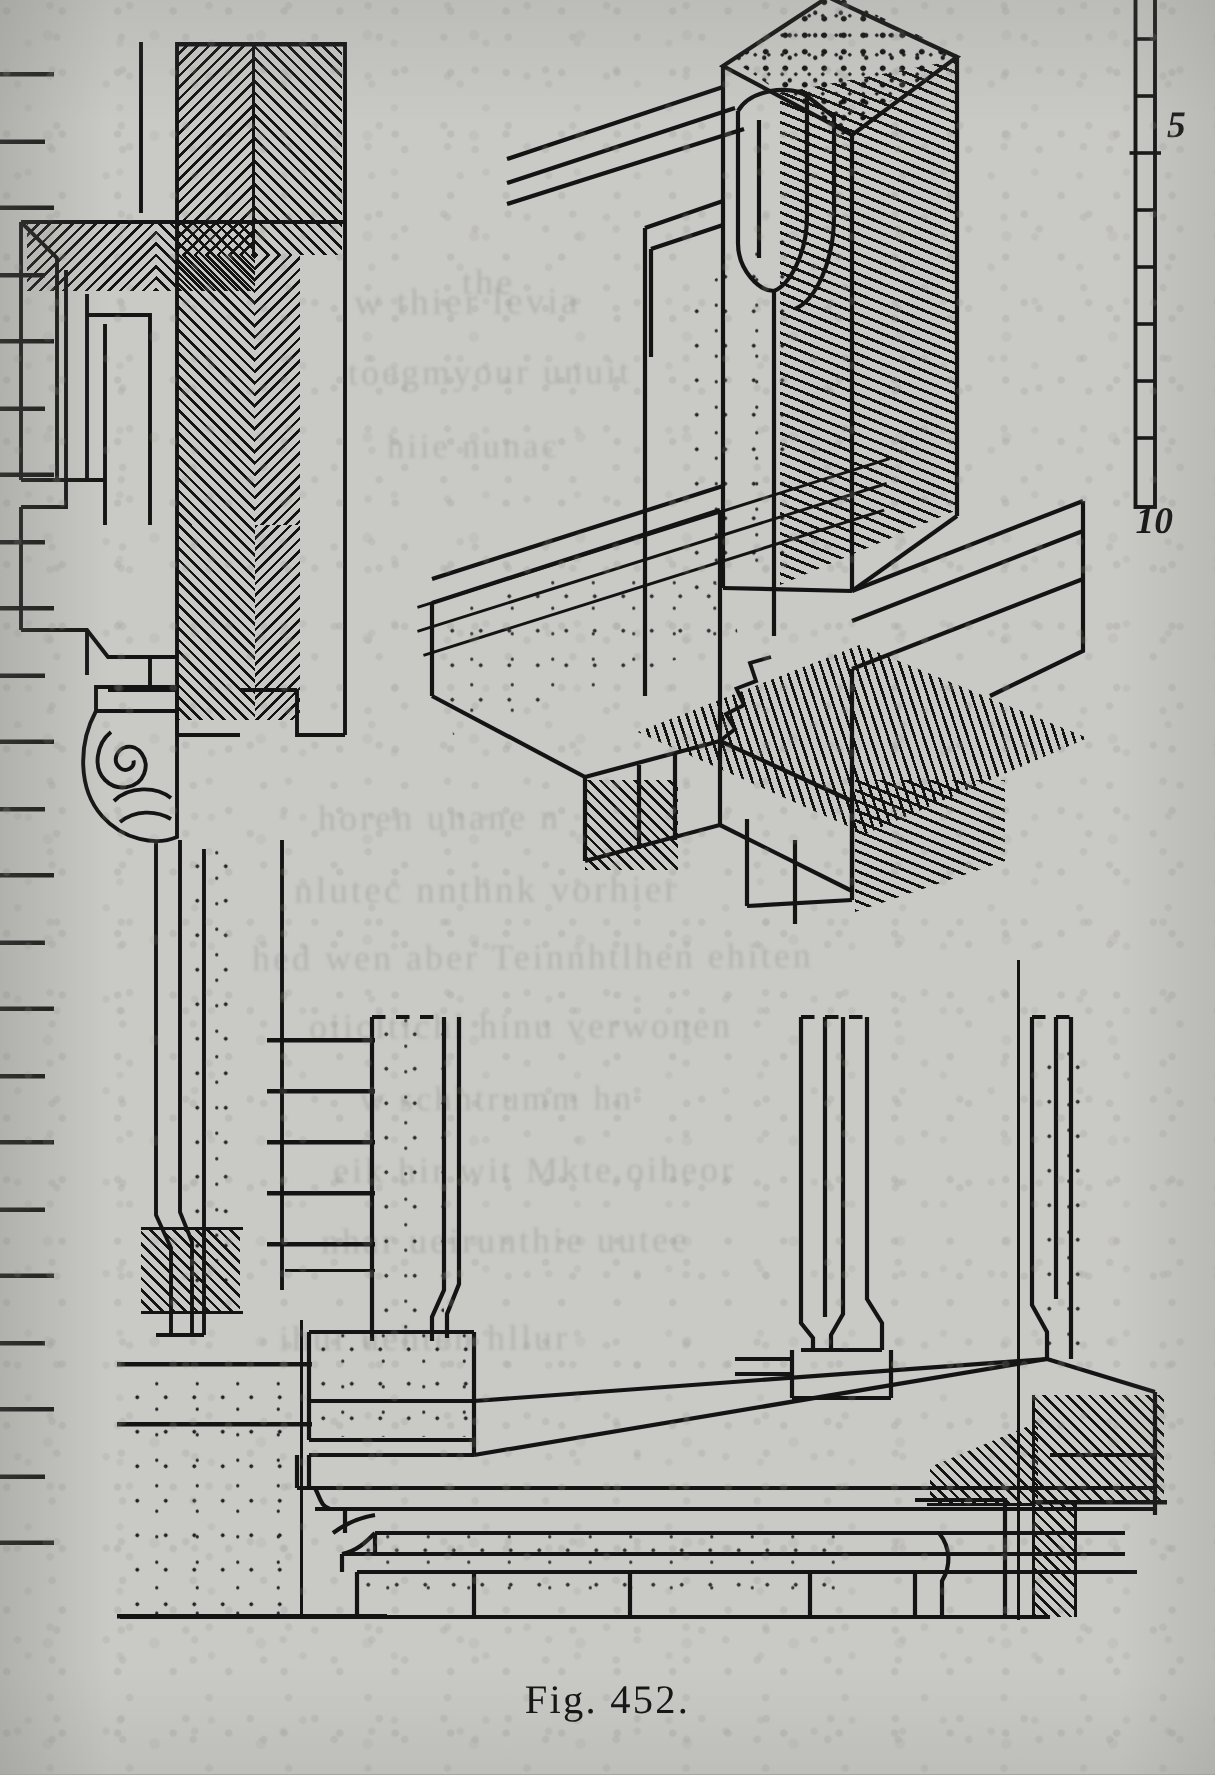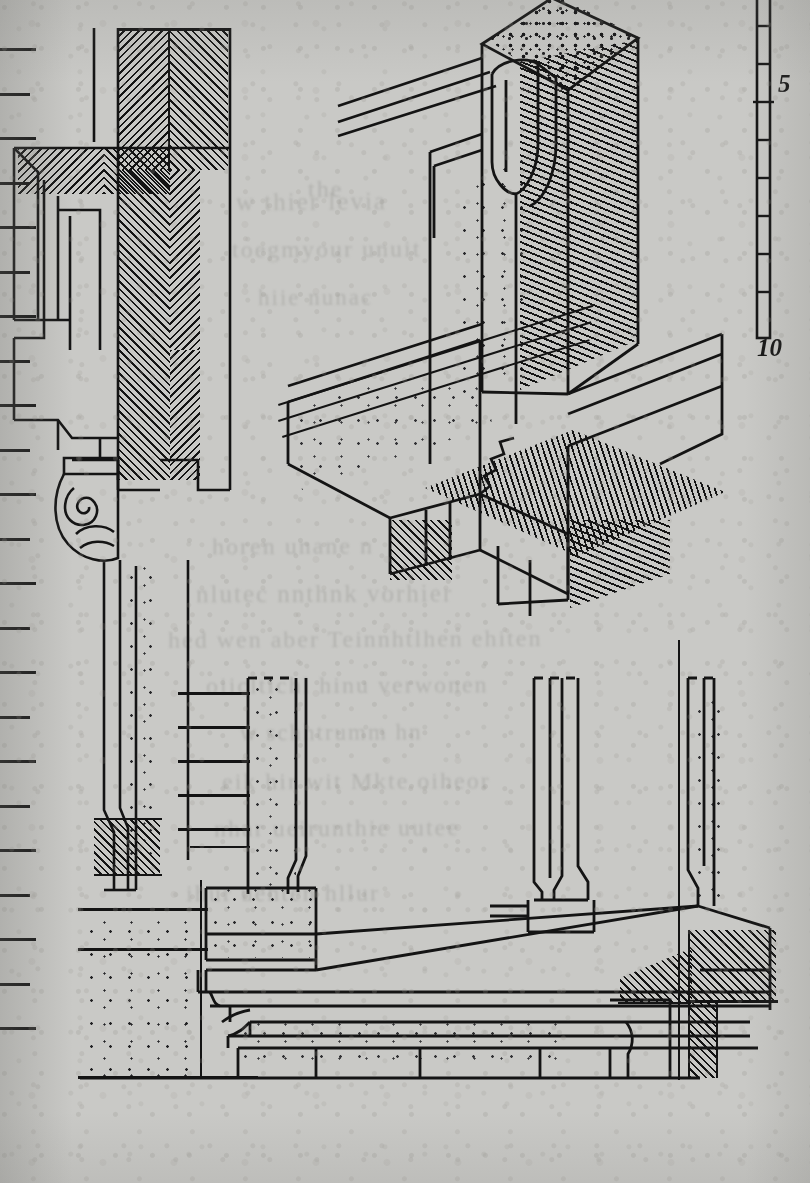--- a/index.html
+++ b/index.html
@@ -406,13 +406,14 @@
     <div class="ln vt" style="left:688px;top:930px;width:2px;height:148px;"></div>
     <div class="ln hz" style="left:688px;top:1000px;width:90px;height:3px;"></div>
     <div class="ln hz" style="left:618px;top:1002px;width:72px;height:2px;"></div>
     <div class="ln vt" style="left:716px;top:1002px;width:2px;height:76px;"></div>
     <div class="ln vt" style="left:678px;top:640px;width:2px;height:440px;"></div>
   </div>
 
   <div id="grain"></div>
   <div id="vignette"></div>
 
+  <div id="caption">Fig. 452.</div>
 </div>
 
 </body></html>

